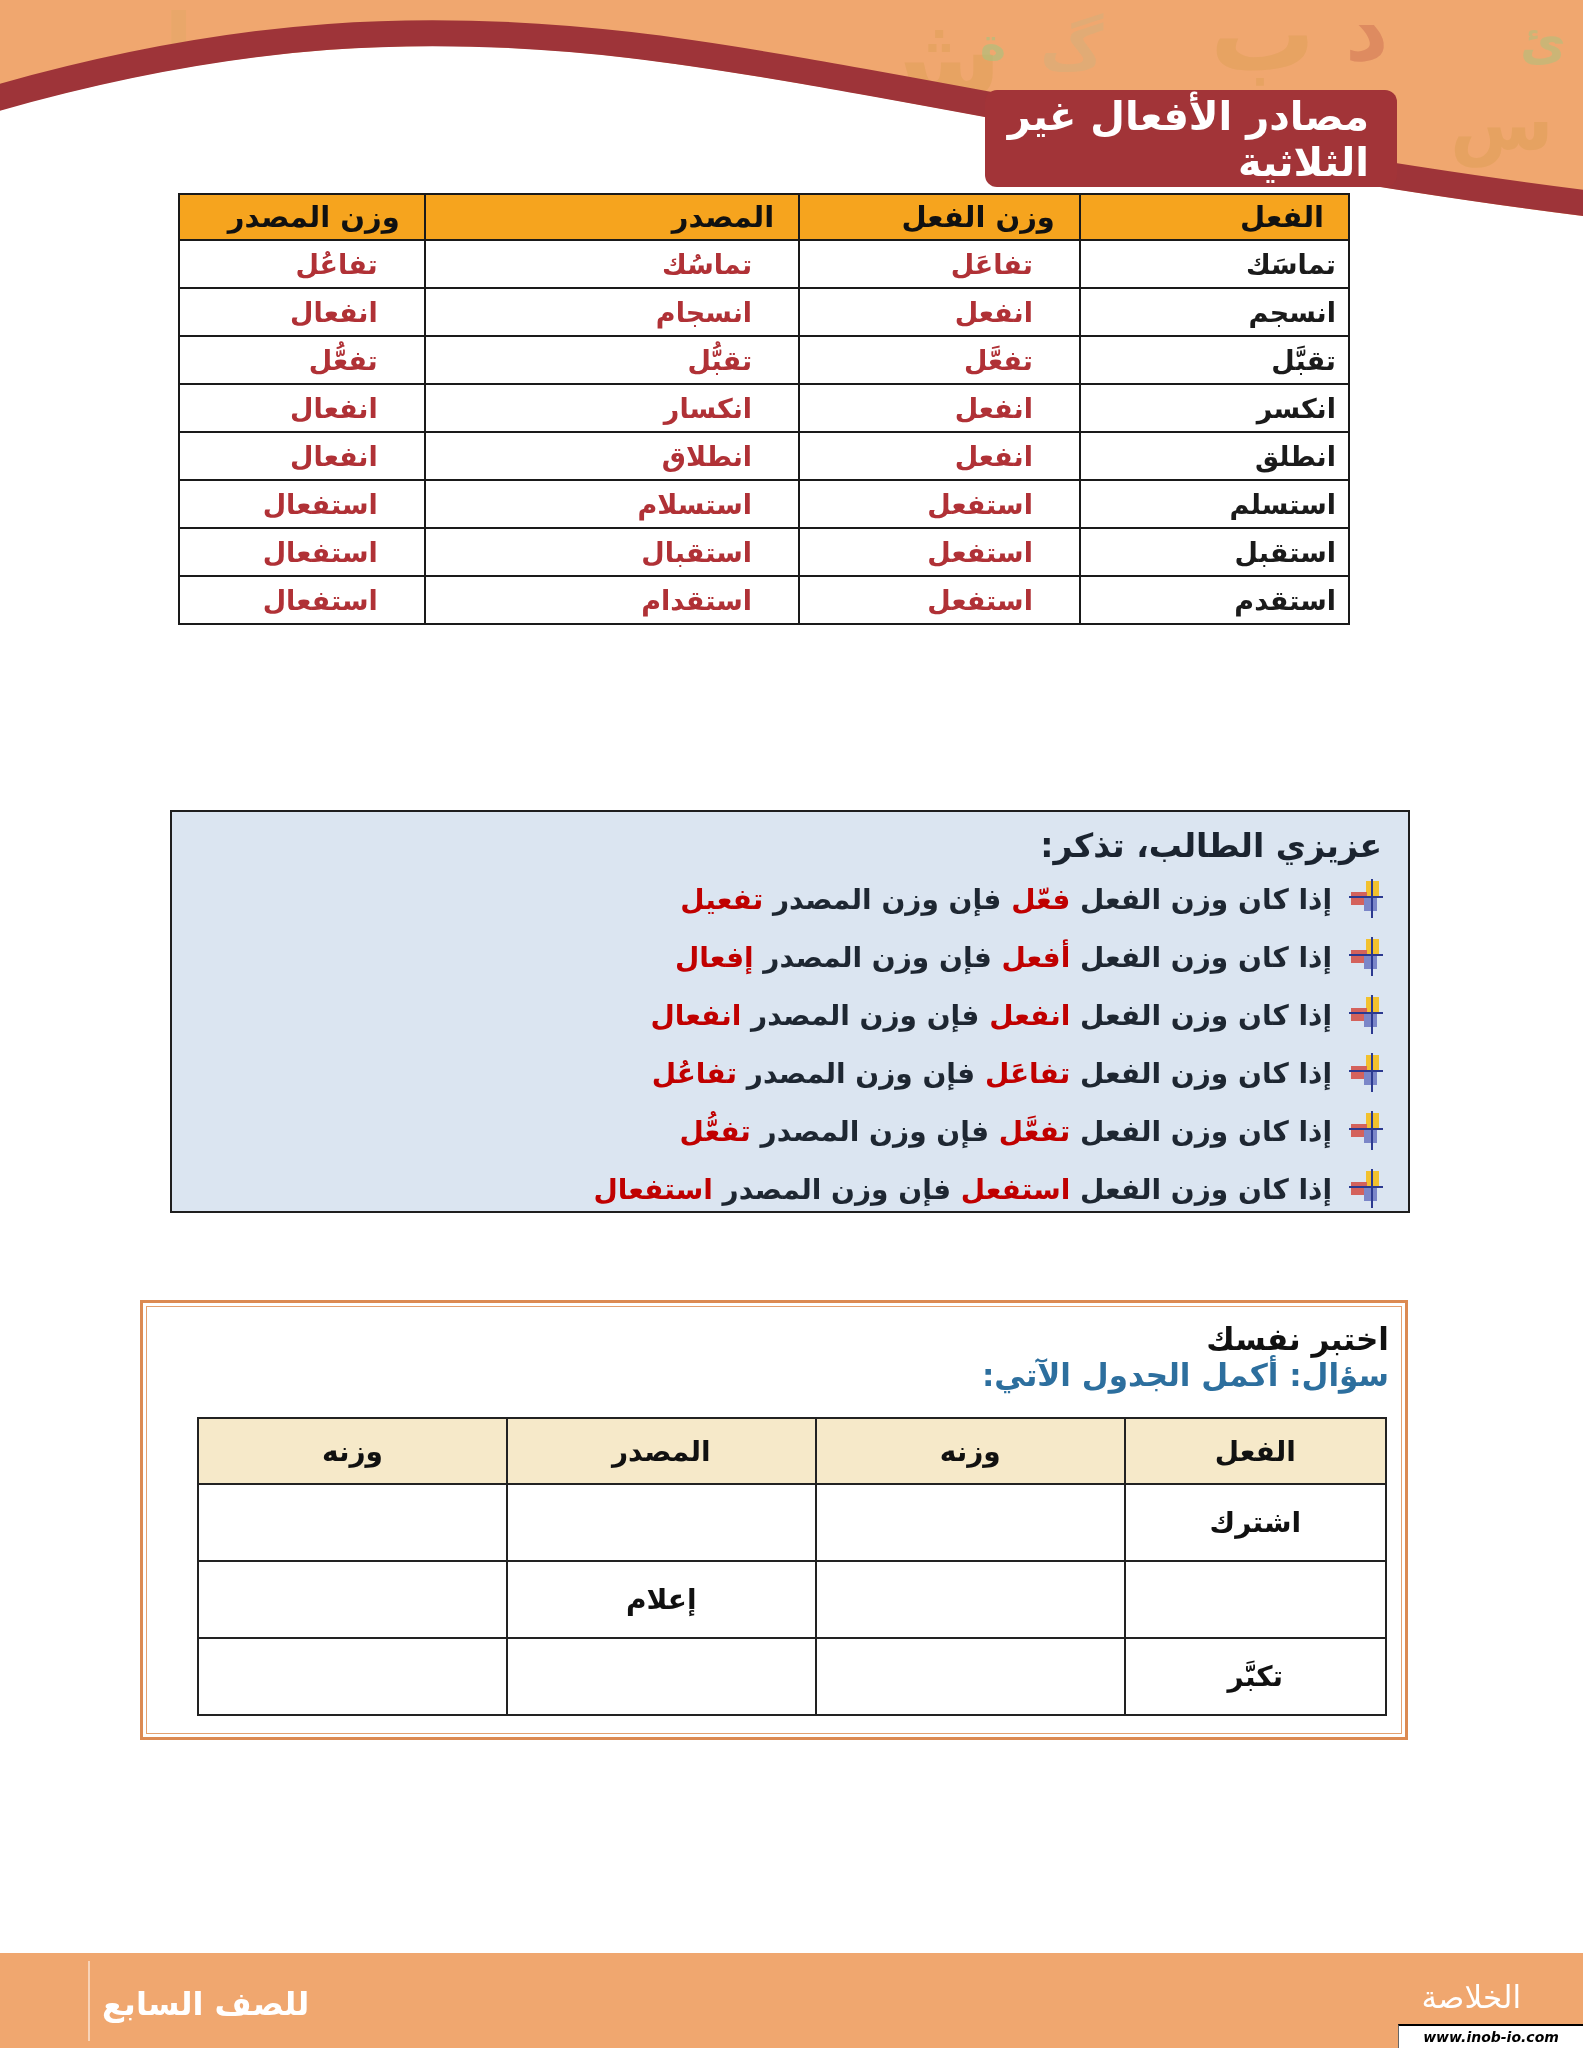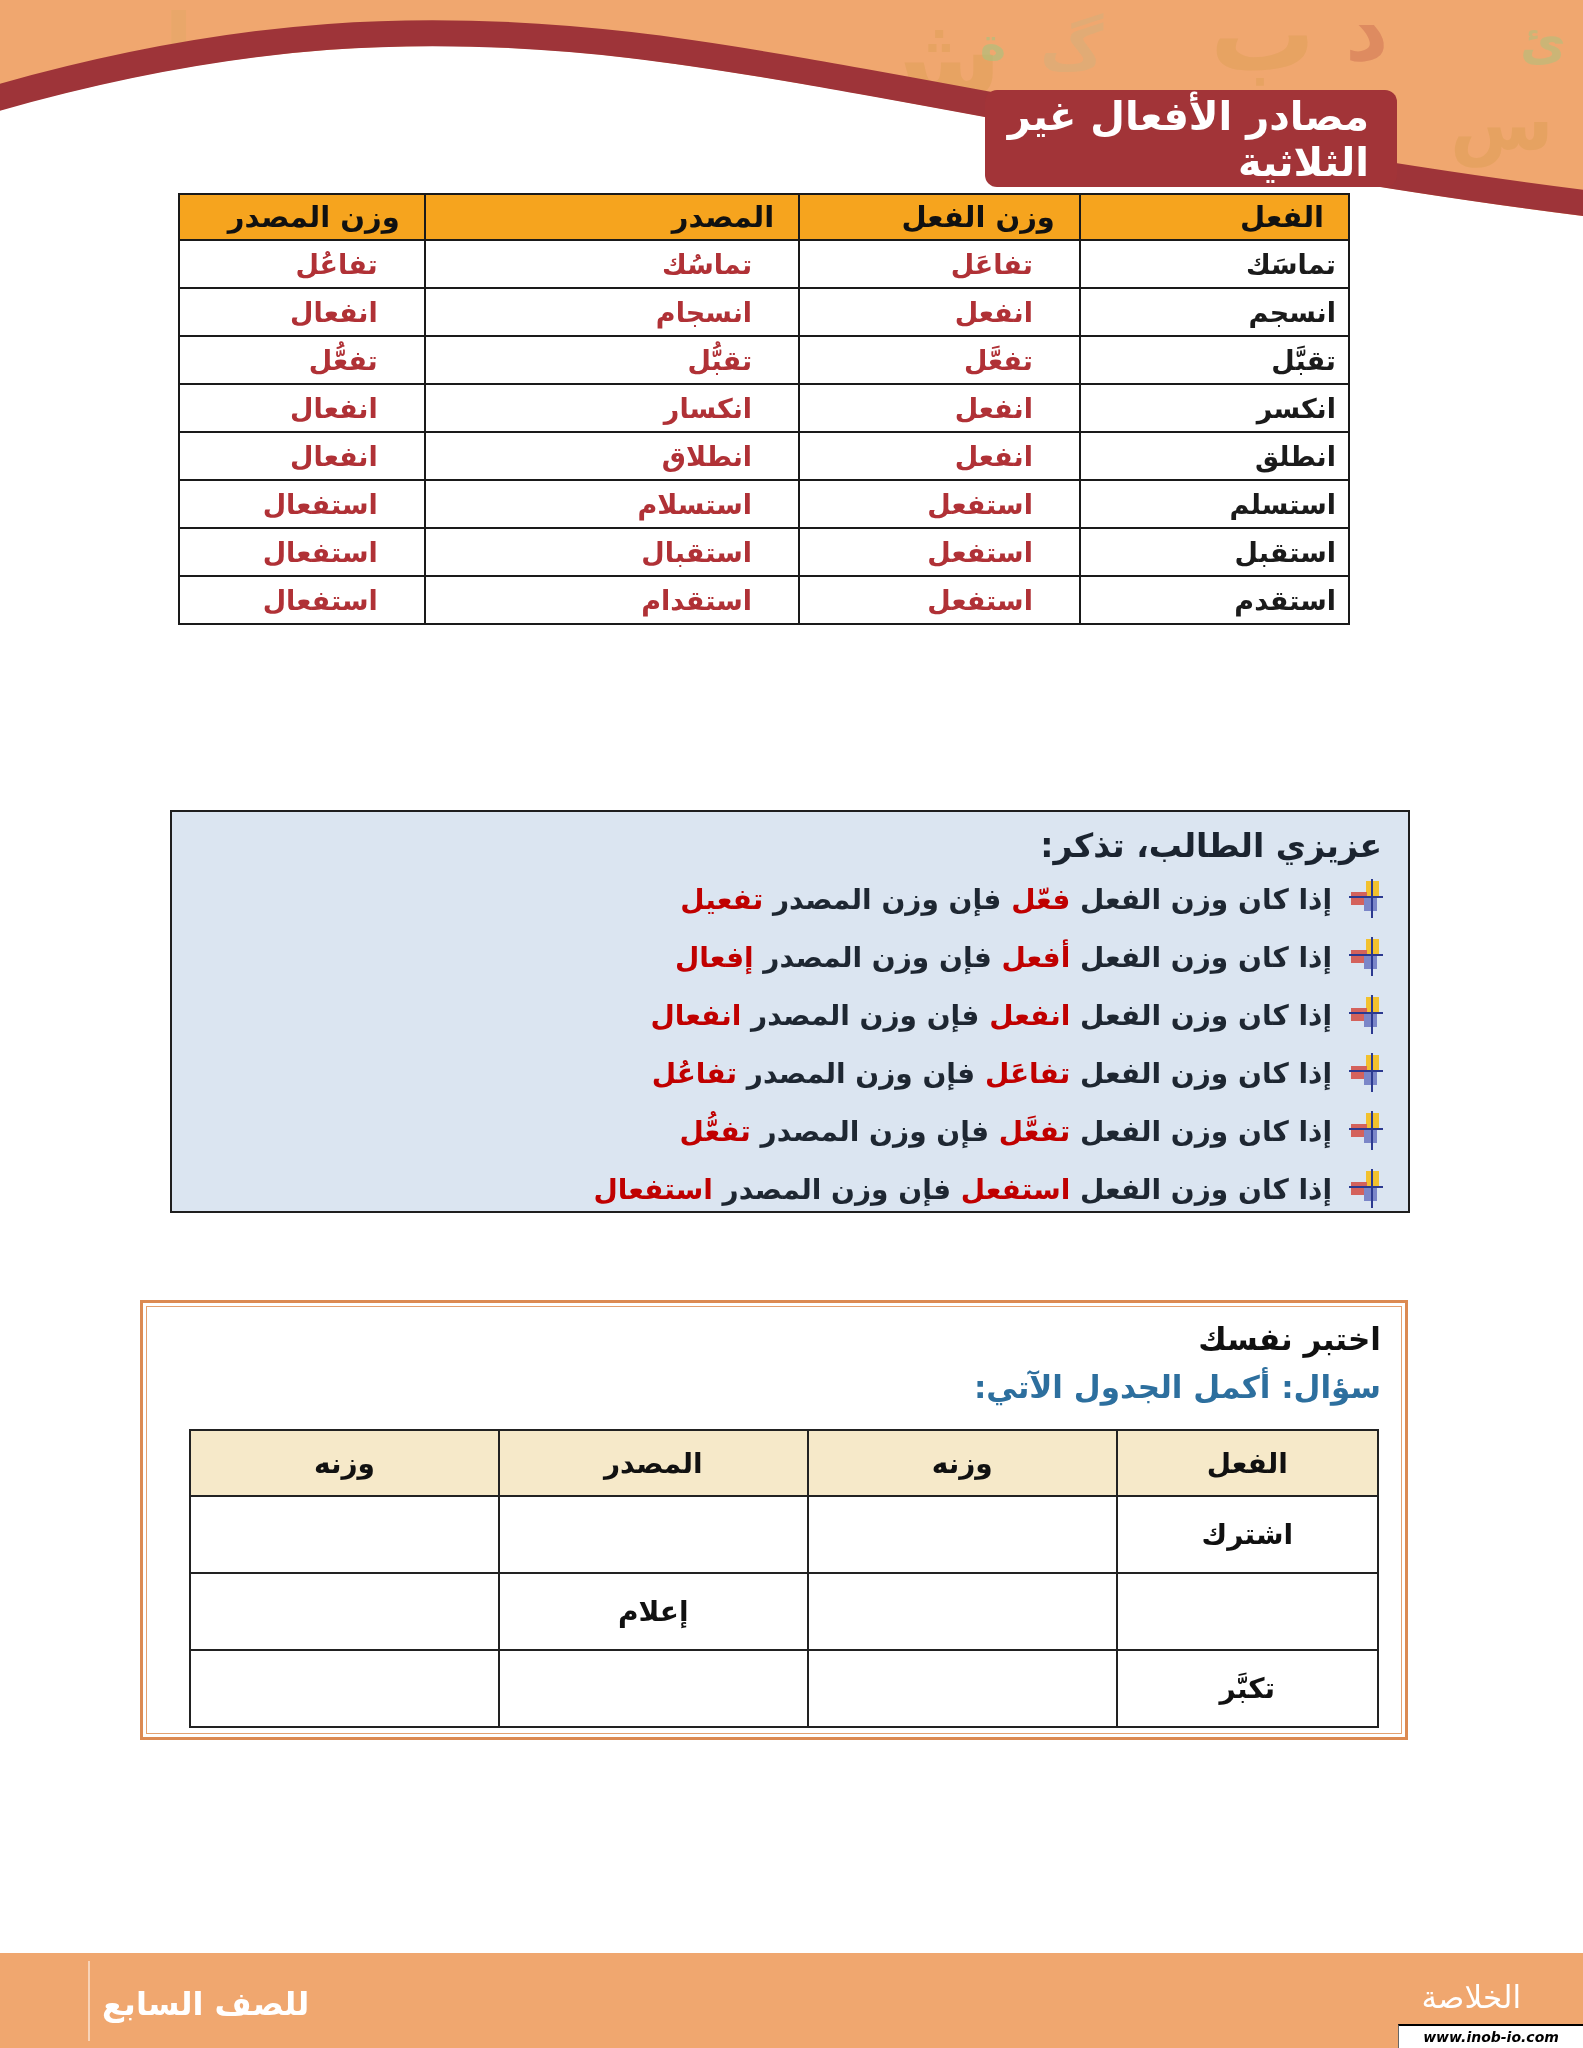--- a/index.html
+++ b/index.html
@@ -41,23 +41,23 @@
   .bullet-icon .sq-r{position:absolute;top:11px;right:15px;width:16px;height:13px;background:#D4625C;}
   .bullet-icon .sq-b{position:absolute;top:17px;right:5px;width:13px;height:13px;background:#7B86C8;}
   .bullet-icon .cross-v{position:absolute;top:-2px;right:9px;width:2px;height:39px;background:#2B3990;}
   .bullet-icon .cross-h{position:absolute;top:15px;right:-1px;width:34px;height:2px;background:#2B3990;}
   .bullet-text{font-size:28px;font-weight:bold;color:#1E2732;white-space:nowrap;}
   .bullet-text .em{color:#C00000;}
   
   .quiz-box{position:absolute;top:1300px;left:140px;width:1268px;height:440px;
     border:3px solid #DC8A52;box-sizing:border-box;background:#fff;}
   .quiz-inner{position:absolute;top:3px;left:3px;right:3px;bottom:3px;
-    border:1px solid #E3A170;padding:14px 20px;box-sizing:border-box;direction:rtl;}
+    border:1px solid #E3A170;padding:14px 12px;box-sizing:border-box;direction:rtl;}
   .quiz-title{font-size:31px;font-weight:bold;color:#111;}
-  .quiz-question{font-size:31px;font-weight:bold;color:#2D6F9E;margin-top:12px;}
+  .quiz-question{font-size:31px;font-weight:bold;color:#2D6F9E;}
   .quiz-table{width:1190px;margin:24px 2px 0 auto;border-collapse:collapse;direction:rtl;}
   .quiz-table th{background:#F6E9C9;border:2px solid #222;height:62px;
     font-size:28px;font-weight:bold;color:#111;text-align:center;}
   .quiz-table td{border:2px solid #222;height:73px;font-size:28px;
     font-weight:600;text-align:center;color:#111;}
   
   .footer{position:absolute;top:1953px;left:0;width:1583px;height:95px;background:#F0A76F;}
   .footer-right{position:absolute;right:62px;top:26px;font-size:31px;font-weight:normal;color:#fff;direction:rtl;}
   .footer-left{position:absolute;left:102px;top:32px;font-size:32px;font-weight:bold;color:#fff;direction:rtl;}
   .footer-divider{position:absolute;left:88px;top:8px;width:2px;height:80px;background:rgba(255,255,255,.5);}

